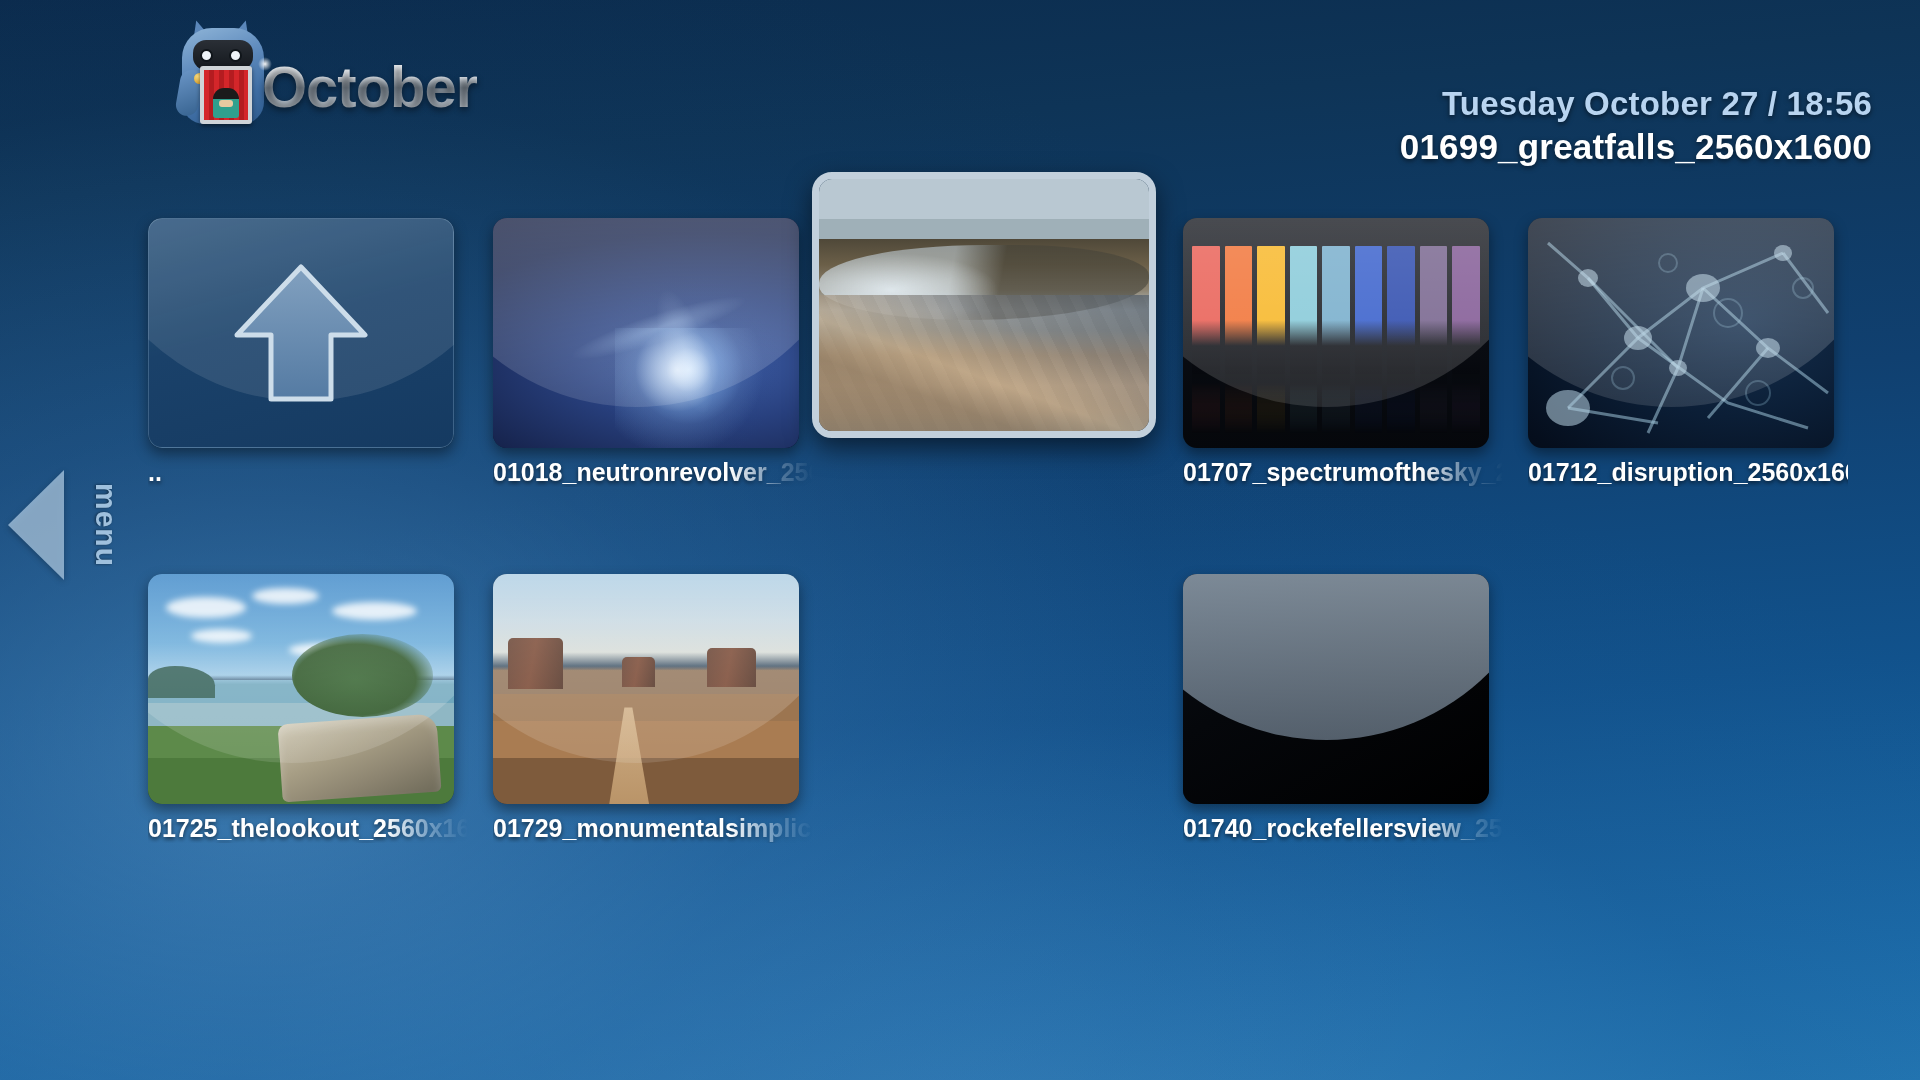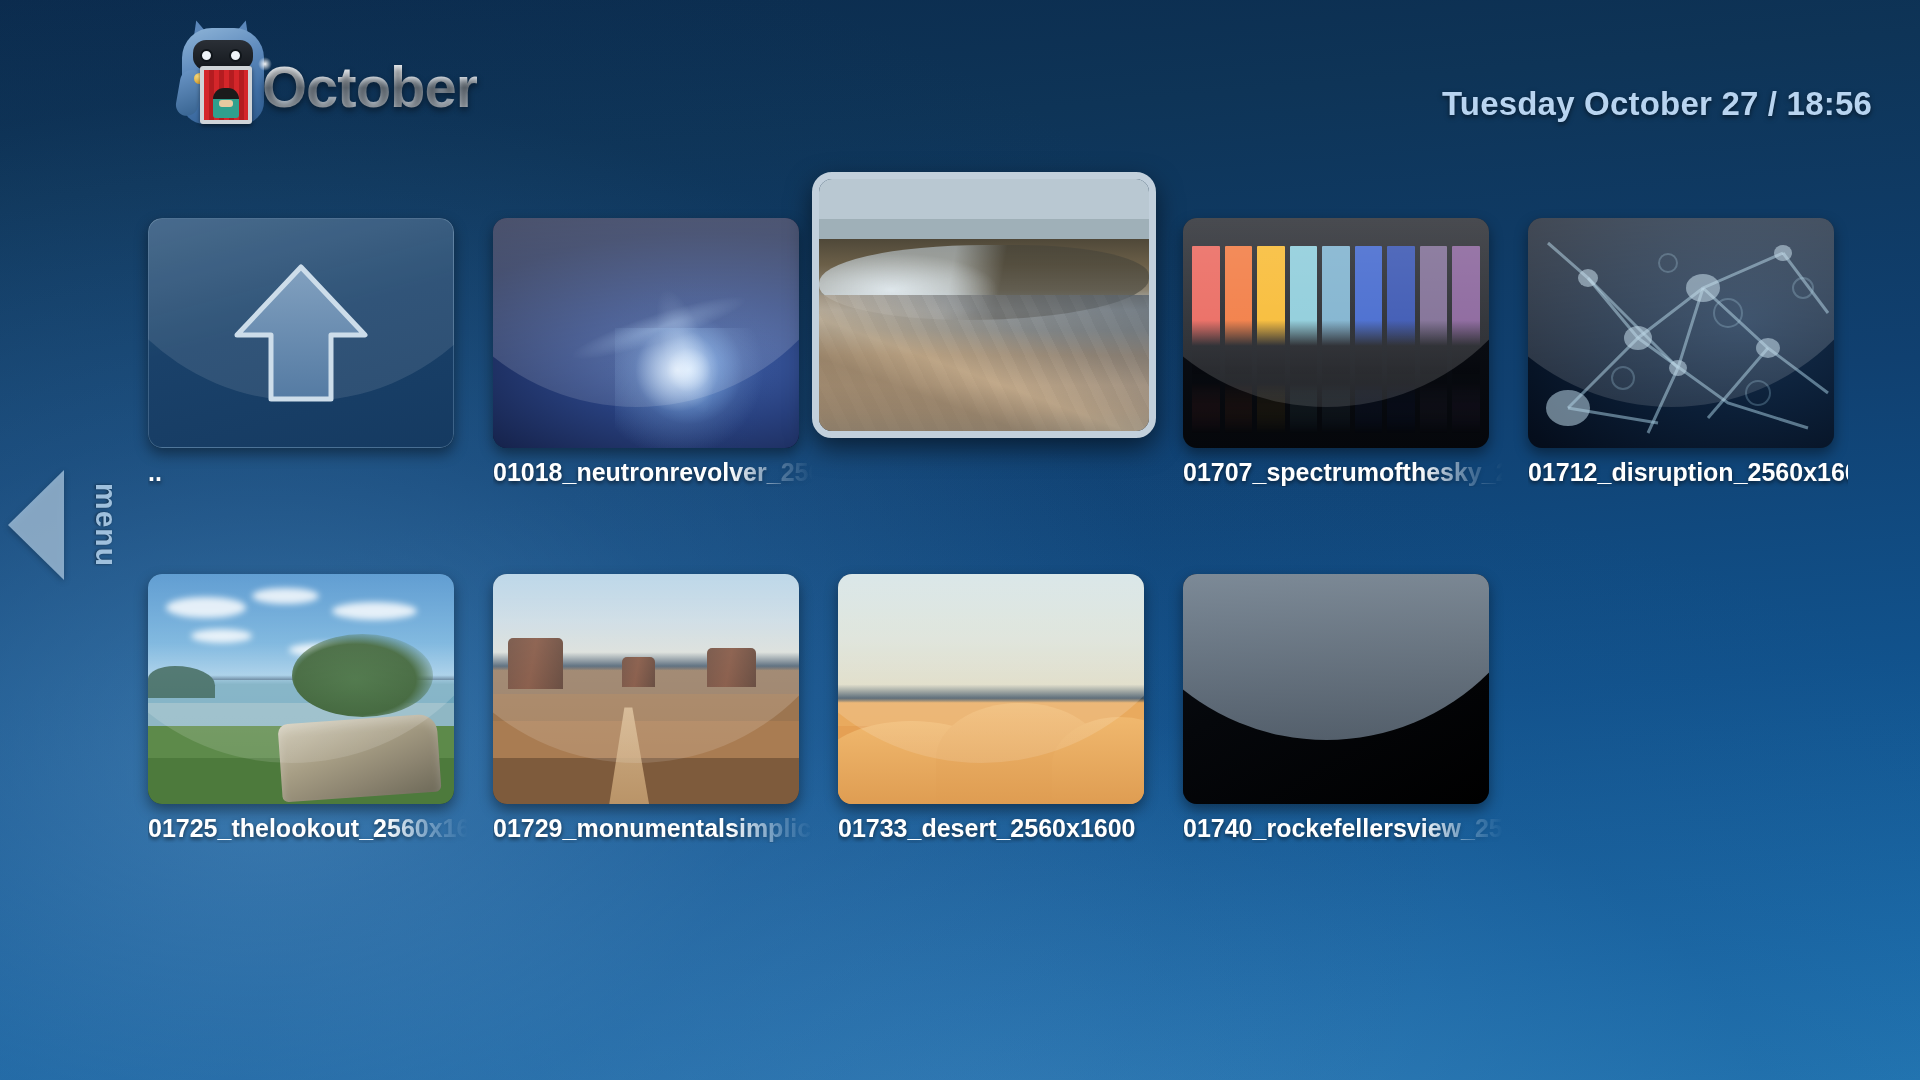--- a/index.html
+++ b/index.html
@@ -337,20 +337,21 @@
           <div class="frame-inner">
               <div class="frame-figure"></div>
             </div>
         </div>
       </div>
       <div class="logo-text">October</div>
     </div>
 
     <div class="header-right">
       <div class="clock-line">Tuesday October 27 / 18:56</div>
+      <div class="title-line">01699_greatfalls_2560x1600</div>
     </div>
   </div>
 
   <div class="menu-flag">
     <div class="menu-arrow"></div>
     <div class="menu-label">menu</div>
   </div>
 
   <div class="grid">
 
@@ -484,31 +485,20 @@
             <div class="butte" style="left:5%;top:28%;width:18%;height:22%;"></div>
             <div class="butte" style="left:42%;top:36%;width:11%;height:13%;"></div>
             <div class="butte" style="left:70%;top:32%;width:16%;height:17%;"></div>
             <div class="road"></div>
           </div>
           <div class="gloss"></div>
         </div>
         <div class="label">01729_monumentalsimplicity_2</div>
       </div>
 
-      <div class="cell" data-col="2">
-        <div class="thumb">
-          <div class="art art-desert">
-            <div class="dune" style="left:-6%;top:64%;width:60%;height:40%"></div>
-            <div class="dune" style="left:32%;top:56%;width:55%;height:48%"></div>
-            <div class="dune" style="left:70%;top:62%;width:44%;height:42%"></div>
-          </div>
-          <div class="gloss"></div>
-        </div>
-        <div class="label full">01733_desert_2560x1600</div>
-      </div>
 
       <div class="cell" data-col="3">
         <div class="thumb">
           <div class="art art-black">
             <div class="hi"></div>
           </div>
         </div>
         <div class="label">01740_rockefellersview_2560x1</div>
       </div>
     </div>

